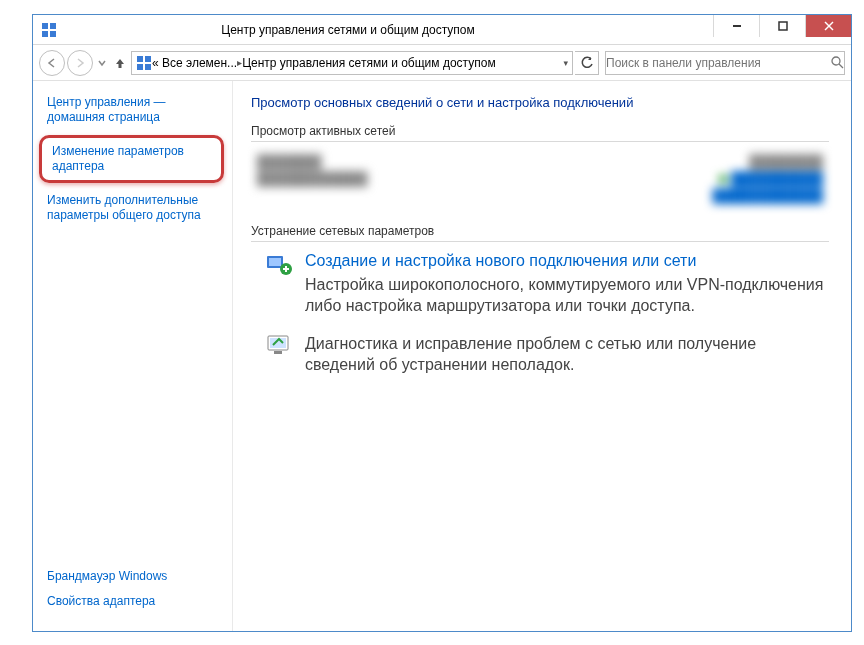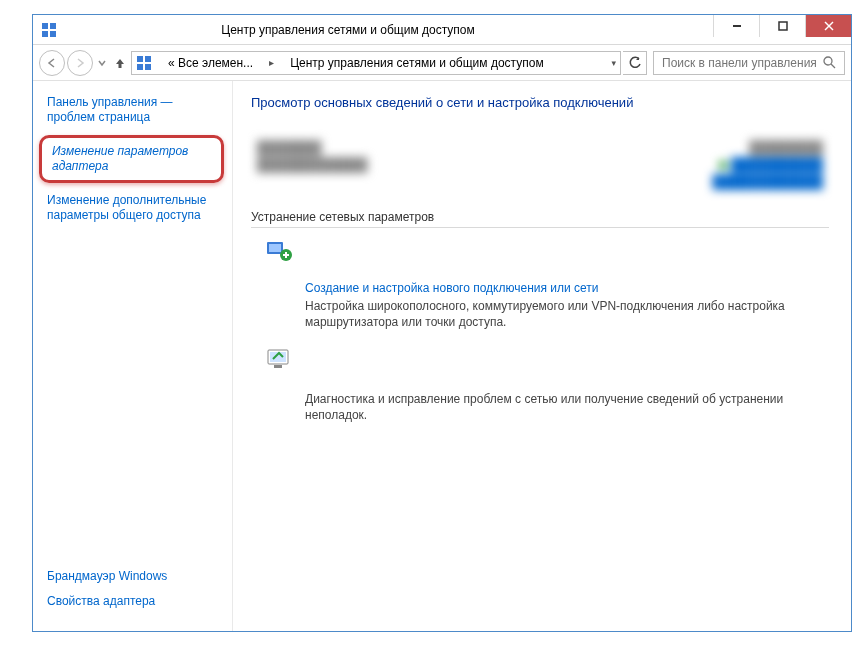--- a/index.html
+++ b/index.html
@@ -10,48 +10,48 @@
     .titlebar-icon { width: 16px; height: 16px; margin-right: 6px; display: inline-flex; align-items: center; }
     .titlebar-title { flex: 1; text-align: center; font-size: 12px; color: #000; margin-left: -80px; }
     .win-controls { display: flex; align-self: flex-start; }
     .win-btn { width: 46px; height: 22px; display: flex; align-items: center; justify-content: center; background: #fff; border-left: 1px solid #d9d9d9; cursor: pointer; }
     .win-btn.close { background: #c75050; color: #fff; }
     
     .addressbar { height: 36px; display: flex; align-items: center; padding: 0 6px; border-bottom: 1px solid #e1e1e1; gap: 2px; }
     .nav-btn { width: 26px; height: 26px; border-radius: 50%; border: 1px solid #bfbfbf; display: flex; align-items: center; justify-content: center; color: #777; background: #fff; cursor: pointer; }
     .nav-btn.disabled { color: #bbb; }
     .nav-sep { margin: 0 3px; color: #777; }
-    .crumbs { flex: 1; height: 24px; border: 1px solid #bfbfbf; display: flex; align-items: center; padding: 0 4px; font-size: 12px; gap: 16px; background: #fff; }
+    .crumbs { flex: 1; height: 24px; border: 1px solid #bfbfbf; display: flex; align-items: center; padding: 0 4px; font-size: 12px; gap: 0; background: #fff; }
     .crumbs .icon-sm { width: 16px; height: 16px; display: inline-flex; }
     .crumb-sep { color: #555; font-size: 10px; }
     .crumb { color: #000; white-space: nowrap; }
     .crumbs .spacer { flex: 1; }
     .crumbs .dd { color: #555; font-size: 9px; }
     .refresh { width: 24px; height: 24px; border: 1px solid #bfbfbf; border-left: none; display: flex; align-items: center; justify-content: center; color: #444; }
-    .searchbox { width: 192px; height: 24px; border: 1px solid #bfbfbf; margin-left: 4px; display: flex; align-items: center; padding: 0 8px; font-size: 12px; color: #888; }
+    .searchbox { width: 240px; height: 24px; border: 1px solid #bfbfbf; margin-left: 4px; display: flex; align-items: center; padding: 0 0; font-size: 12px; color: #888; }
     .searchbox input { border: none; outline: none; flex: 1; font-size: 12px; }
     
     .body { display: flex; height: calc(100% - 66px); }
     .sidebar { width: 200px; padding: 14px 12px 12px 14px; display: flex; flex-direction: column; border-right: 1px solid #e9e9e9; }
     .side-link { font-size: 12px; color: #0066cc; margin-bottom: 10px; cursor: pointer; line-height: 1.25; }
-    .side-link.highlighted { border: 3px solid #c83a3a; border-radius: 10px; padding: 6px 10px; box-shadow: 0 2px 4px rgba(200,58,58,0.4); margin-left: -8px; margin-right: -4px; font-style: italic; }
+    .side-link.highlighted { border: 3px solid #c83a3a; border-radius: 10px; padding: 6px 10px; box-shadow: 0 2px 4px rgba(200,58,58,0.4); margin-left: -8px; margin-right: -4px; }
     .side-spacer { flex: 1; }
     .side-heading { font-size: 12px; color: #333; margin-bottom: 8px; }
     
     .main { flex: 1; padding: 14px 22px 12px 18px; overflow: hidden; }
-    .main h1 { font-size: 13px; font-weight: normal; color: #003399; margin-bottom: 26px; }
+    .main h1 { font-size: 13px; font-weight: normal; color: #003399; margin-bottom: 14px; }
     .section-label { font-size: 12px; color: #333; border-bottom: 1px solid #d9d9d9; padding-bottom: 3px; margin-bottom: 8px; }
     .active-nets { height: 70px; display: flex; justify-content: space-between; padding: 4px 6px 0 6px; margin-bottom: 4px; }
     .blur-block { filter: blur(5px); color: #888; font-size: 13px; line-height: 1.3; }
     .blur-right { text-align: right; }
     .blur-right .bluelink { color: #0066cc; }
     .blur-right .dot { display:inline-block; width:8px; height:8px; background:#2ea043; border-radius:1px; margin-right:4px; vertical-align:middle;}
     .task { display: flex; margin: 8px 0 14px 14px; gap: 12px; }
     .task-icon { width: 28px; height: 28px; flex: 0 0 28px; }
-    .task-body { font-size: 12px; color: #333; line-height: 1.35; margin-top: 44px; }
+    .task-body { font-size: 16px; color: #333; line-height: 1.35; }
     .task-body .link { color: #0066cc; cursor: pointer; }
     .task-body .desc { color: #444; margin-top: 2px; }
     svg { display: block; }
   </style>
 </head>
 <body>
 
 <div class="window">
 
   <div class="titlebar">
@@ -132,30 +132,31 @@
           <svg width="13" height="13">
             <circle cx="5" cy="5" r="4" fill="none" stroke="#777" stroke-width="1.3"></circle>
             <line x1="8" y1="8" x2="12" y2="12" stroke="#777" stroke-width="1.3"></line>
           </svg>
         </span>
     </div>
   </div>
 
   <div class="body">
     <div class="sidebar">
-      <div class="side-link">Панель управления — проблем страница</div>
+      <div class="side-link">Центр управления — домашняя страница</div>
       <div class="side-link highlighted">Изменение параметров адаптера</div>
-      <div class="side-link">Изменение дополнительные параметры общего доступа</div>
+      <div class="side-link">Изменить дополнительные параметры общего доступа</div>
       <div class="side-spacer"></div>
       <div class="side-link">Брандмауэр Windows</div>
       <div class="side-link">Свойства адаптера</div>
     </div>
 
     <div class="main">
       <h1>Просмотр основных сведений о сети и настройка подключений</h1>
+      <div class="section-label">Просмотр активных сетей</div>
       <div class="active-nets">
         <div class="blur-block">███████<br>████████████</div>
         <div class="blur-block blur-right">
           ████████<br>
           <span class="dot"></span><span class="bluelink">██████████</span><br>
           <span class="bluelink">████████████</span>
         </div>
       </div>
       <div class="section-label">Устранение сетевых параметров</div>
 

